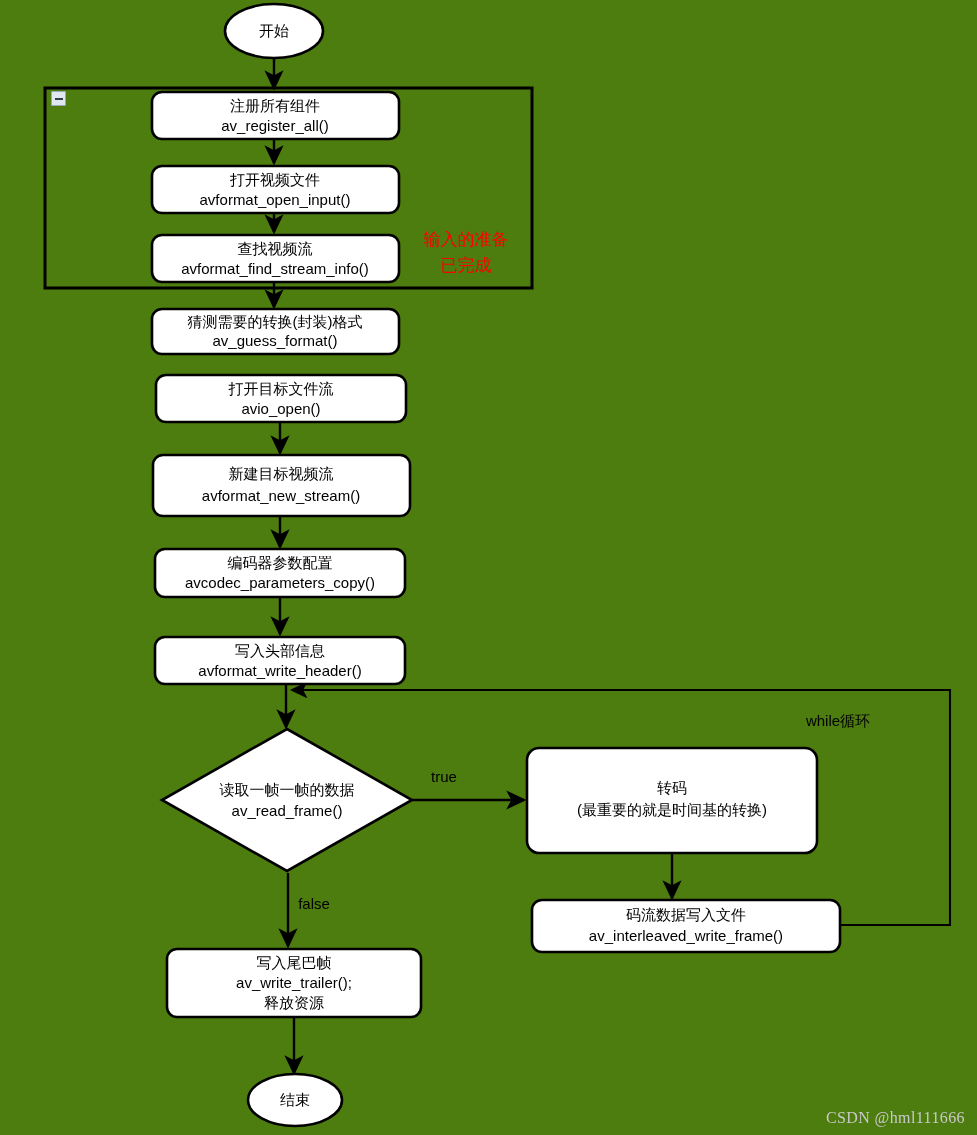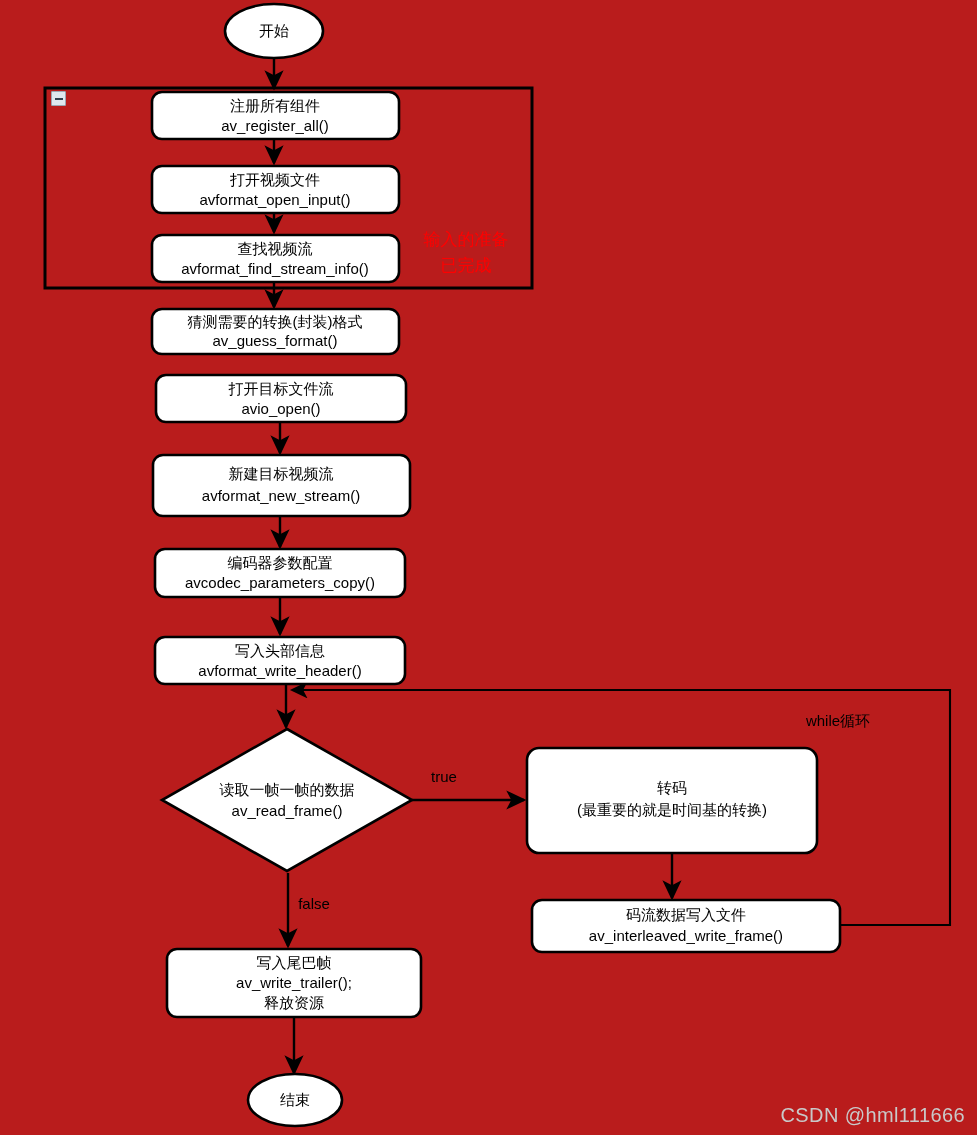--- a/index.html
+++ b/index.html
@@ -8,21 +8,21 @@
     padding: 0;
     background: #ffffff;
   }
   body {
     font-family: "Liberation Sans", "DejaVu Sans", sans-serif;
   }
   #canvas {
     position: relative;
     width: 977px;
     height: 1135px;
-    background: #b91c1c;
+    background: #4d7c0f;
     overflow: hidden;
   }
   svg#flow {
     position: absolute;
     left: 0;
     top: 0;
     width: 977px;
     height: 1135px;
   }
   .node-shape {
@@ -78,22 +78,22 @@
     font-family: "Liberation Sans", "DejaVu Sans", sans-serif;
     font-size: 15px;
     fill: #000000;
     text-anchor: middle;
     dominant-baseline: middle;
   }
   .watermark {
     position: absolute;
     right: 12px;
     bottom: 8px;
-    font-family: Liberation Sans, sans-serif;
-    font-size: 20px;
+    font-family: Liberation Serif, serif;
+    font-size: 16px;
     color: #c9c9c9;
     letter-spacing: 0.4px;
     user-select: none;
   }
   .collapse-btn {
     position: absolute;
     left: 51px;
     top: 91px;
     width: 15px;
     height: 15px;

